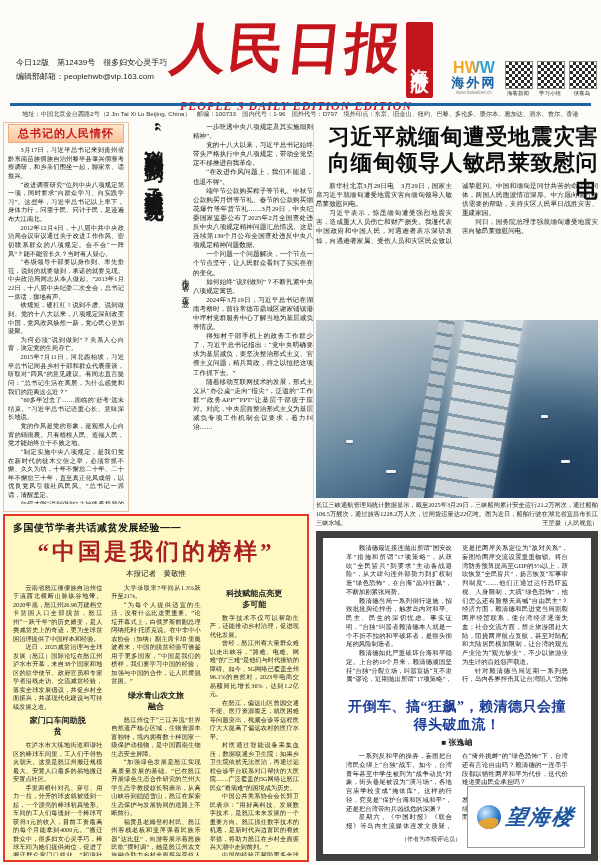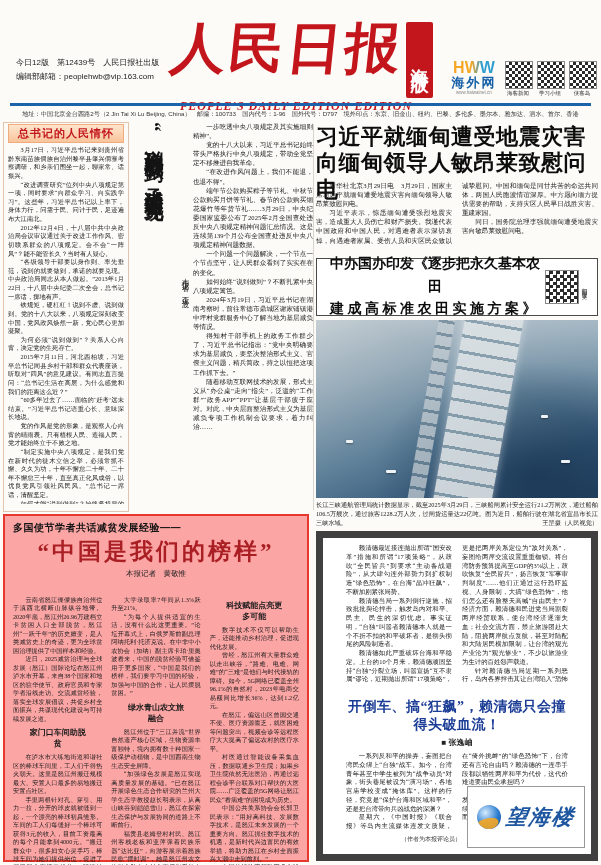--- a/index.html
+++ b/index.html
@@ -34,21 +34,21 @@
              color:#c3161c;font-weight:800;font-size:11px;text-align:center;line-height:16px;letter-spacing:1px;}
   .lb-body{margin-top:3px;height:358px;overflow:hidden;font-size:6.3px;line-height:1.37;text-align:justify;}
   
   .mid{position:absolute;left:133px;top:122px;width:180px;height:391px;display:flex;}
   .v-head{width:42px;writing-mode:vertical-rl;font-size:19px;font-weight:900;color:#141414;
           letter-spacing:2.5px;line-height:42px;}
   .v-byline{width:15px;writing-mode:vertical-rl;font-size:7.5px;color:#222;padding-top:150px;letter-spacing:2px;}
   .mid-body{flex:1;font-size:6.6px;line-height:1.38;text-align:justify;overflow:hidden;padding-left:3px;}
   .col-rule{position:absolute;left:313px;top:124px;height:386px;border-left:1px solid #d8d5cf;}
   
-  .cond-head{position:absolute;left:316px;top:124px;width:282px;text-align:left;font-size:22px;
+  .cond-head{position:absolute;left:316px;top:124px;width:282px;text-align:right;font-size:22px;
              font-weight:900;line-height:1.2;letter-spacing:0.5px;color:#0d0d0d;}
   .cond-body{position:absolute;left:316px;top:181px;width:282px;height:72px;column-count:2;column-gap:10px;
              font-size:6.6px;line-height:1.38;text-align:justify;overflow:hidden;}
   .farm-box{position:absolute;left:316px;top:258px;width:282px;height:58px;border:1.5px solid #4a4a4a;
             box-sizing:border-box;display:flex;align-items:center;padding:4px 8px;background:#fff;}
   .farm-title{flex:1;text-align:center;font-weight:900;font-size:14px;line-height:1.6;color:#0d0d0d;}
   .farm-title .l2{letter-spacing:3.5px;}
   .farm-qr{width:32px;height:32px;border:1px solid #888;
            background:repeating-conic-gradient(#2b2b2b 0% 25%,#fff 0% 50%) 0 0/7px 7px;}
   .farm-qr-label{writing-mode:vertical-rl;font-size:5.5px;color:#444;margin-left:3px;letter-spacing:1px;}
@@ -79,36 +79,36 @@
                background:#fff;display:flex;align-items:center;justify-content:center;gap:5px;}
   .globe{width:24px;height:24px;border-radius:50%;
          background:radial-gradient(circle at 35% 32%,#d8ecff,#2f7fd0 55%,#0a4b9e 90%);
          position:relative;overflow:hidden;}
   .globe::after{content:"";position:absolute;left:-4px;bottom:-2px;width:26px;height:12px;border-radius:50%;
                 background:#f5a623;transform:rotate(-18deg);opacity:.9;}
   .wh-logo-text{font-size:21px;font-weight:900;font-style:italic;color:#1e56a0;letter-spacing:2px;
                 transform:skewX(-8deg);}
   
   .red-box{position:absolute;left:3px;top:514px;width:306px;height:348px;border:2.5px solid #e8372c;
-           box-sizing:border-box;padding:5px 8px;background:#fca5a5;}
+           box-sizing:border-box;padding:5px 8px;background:#fef9c3;}
   .rb-eyebrow{font-size:10px;font-weight:800;color:#141414;letter-spacing:0.5px;}
   .rb-title{text-align:center;font-size:23px;font-weight:900;color:#a91f24;letter-spacing:3px;margin:1px 0 2px;}
-  .rb-byline{text-align:center;font-size:7.5px;color:#222;margin-bottom:17px;}
+  .rb-byline{text-align:center;font-size:7.5px;color:#222;margin-bottom:5px;}
   .rb-cols{display:flex;gap:9px;height:272px;overflow:hidden;}
   .rb-col{flex:1;font-size:6.2px;line-height:1.37;text-align:justify;overflow:hidden;}
   .subhead{font-weight:800;text-align:center;font-size:8px;margin:5px 16px 3px;text-indent:0;
            font-family:"Liberation Sans","DejaVu Sans",sans-serif;}
 </style>
 </head>
 <body>
 
 <div id="page">
 
   <div class="m-info sans">
-    <div>今日12版　第12439号　人民日报社出版</div>
+    <div>今日12版　第12439号　很多妇女心灵手巧</div>
     <div>编辑部邮箱：peoplehwb@vip.163.com</div>
   </div>
 
   <div class="m-title">人民日报</div>
   <div class="m-edition">海外版</div>
   <div class="m-en">PEOPLE'S DAILY EDITION EDITION</div>
 
   <div class="hww sans">
     <div class="hww-logo">HWW</div>
     <div class="hww-name">海外网</div>
@@ -162,28 +162,20 @@
   <div class="cond-head">
     <div>习近平就缅甸遭受地震灾害</div>
     <div>向缅甸领导人敏昂莱致慰问电</div>
   </div>
   <div class="cond-body">
       <p class="para">新华社北京3月29日电　3月29日，国家主席习近平就缅甸遭受地震灾害向缅甸领导人敏昂莱致慰问电。</p>
       <p class="para">习近平表示，惊悉缅甸遭受强烈地震灾害，造成重大人员伤亡和财产损失。我谨代表中国政府和中国人民，对遇难者表示深切哀悼，向遇难者家属、受伤人员和灾区民众致以诚挚慰问。中国和缅甸是同甘共苦的命运共同体，两国人民胞波情谊深厚。中方愿向缅方提供需要的帮助，支持灾区人民早日战胜灾害、重建家园。</p>
       <p class="para">同日，国务院总理李强就缅甸遭受地震灾害向敏昂莱致慰问电。</p>
     </div>
 
-  <div class="farm-box">
-    <div class="farm-title">
-      <div>中办国办印发《逐步把永久基本农田</div>
-      <div class="l2">建成高标准农田实施方案》</div>
-    </div>
-    <div class="farm-qr"></div>
-    <div class="farm-qr-label sans">扫码阅读全文</div>
-  </div>
 
   <div class="photo">
     <div class="locks2"></div>
     <div class="locks"></div>
     <div class="boat" style="left:30px;top:120px;"></div>
     <div class="boat" style="left:70px;top:150px;width:10px;"></div>
     <div class="boat" style="left:225px;top:95px;"></div>
     <div class="boat" style="left:245px;top:140px;width:9px;"></div>
   </div>
   <div class="caption">

